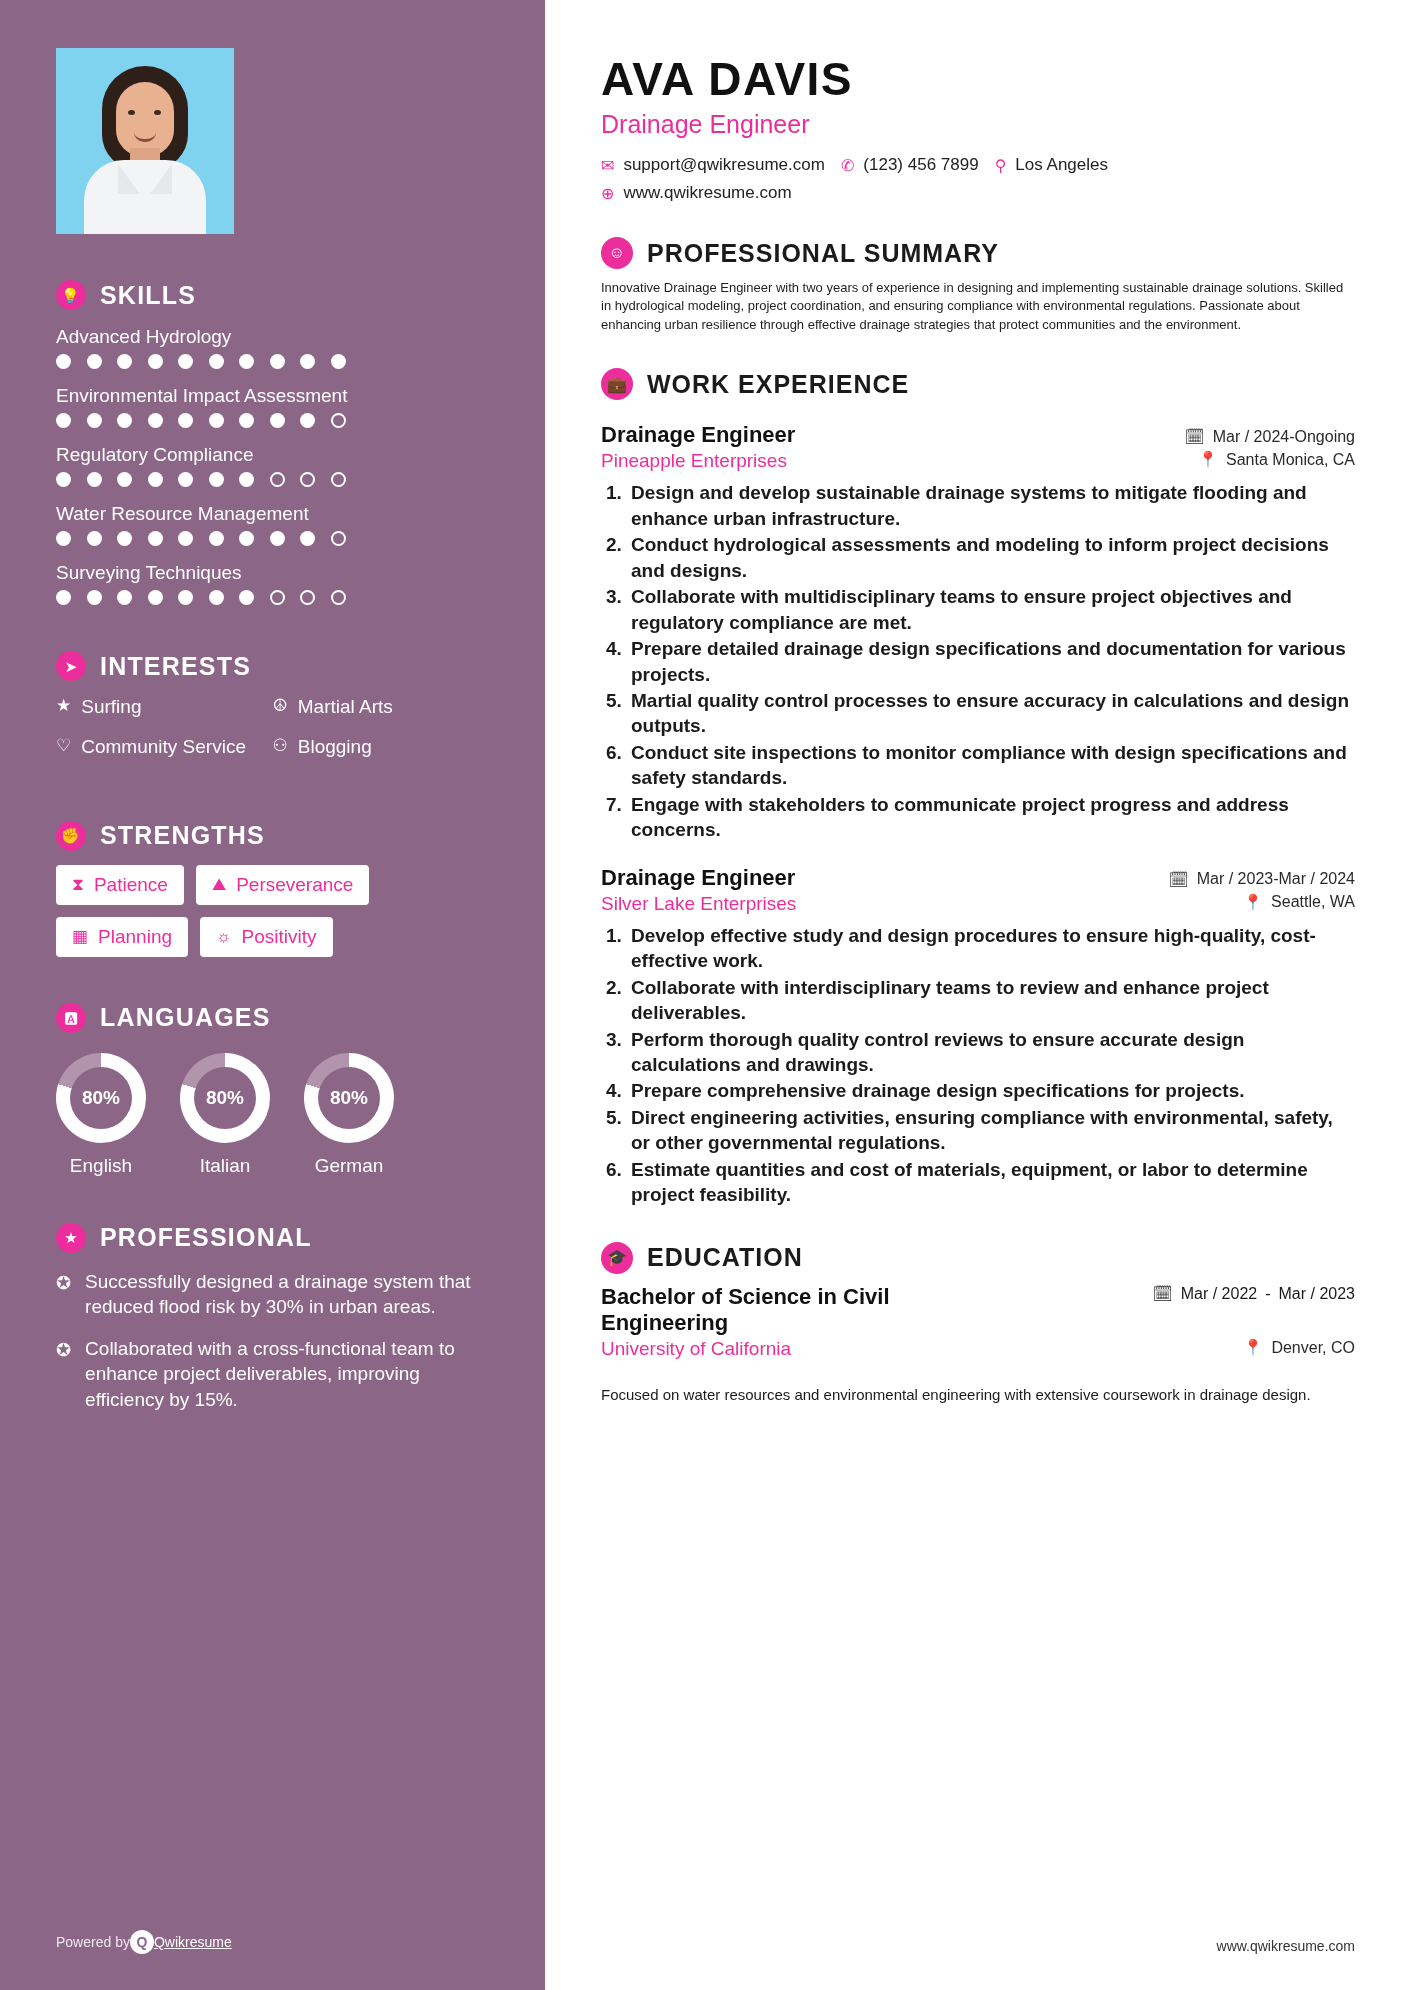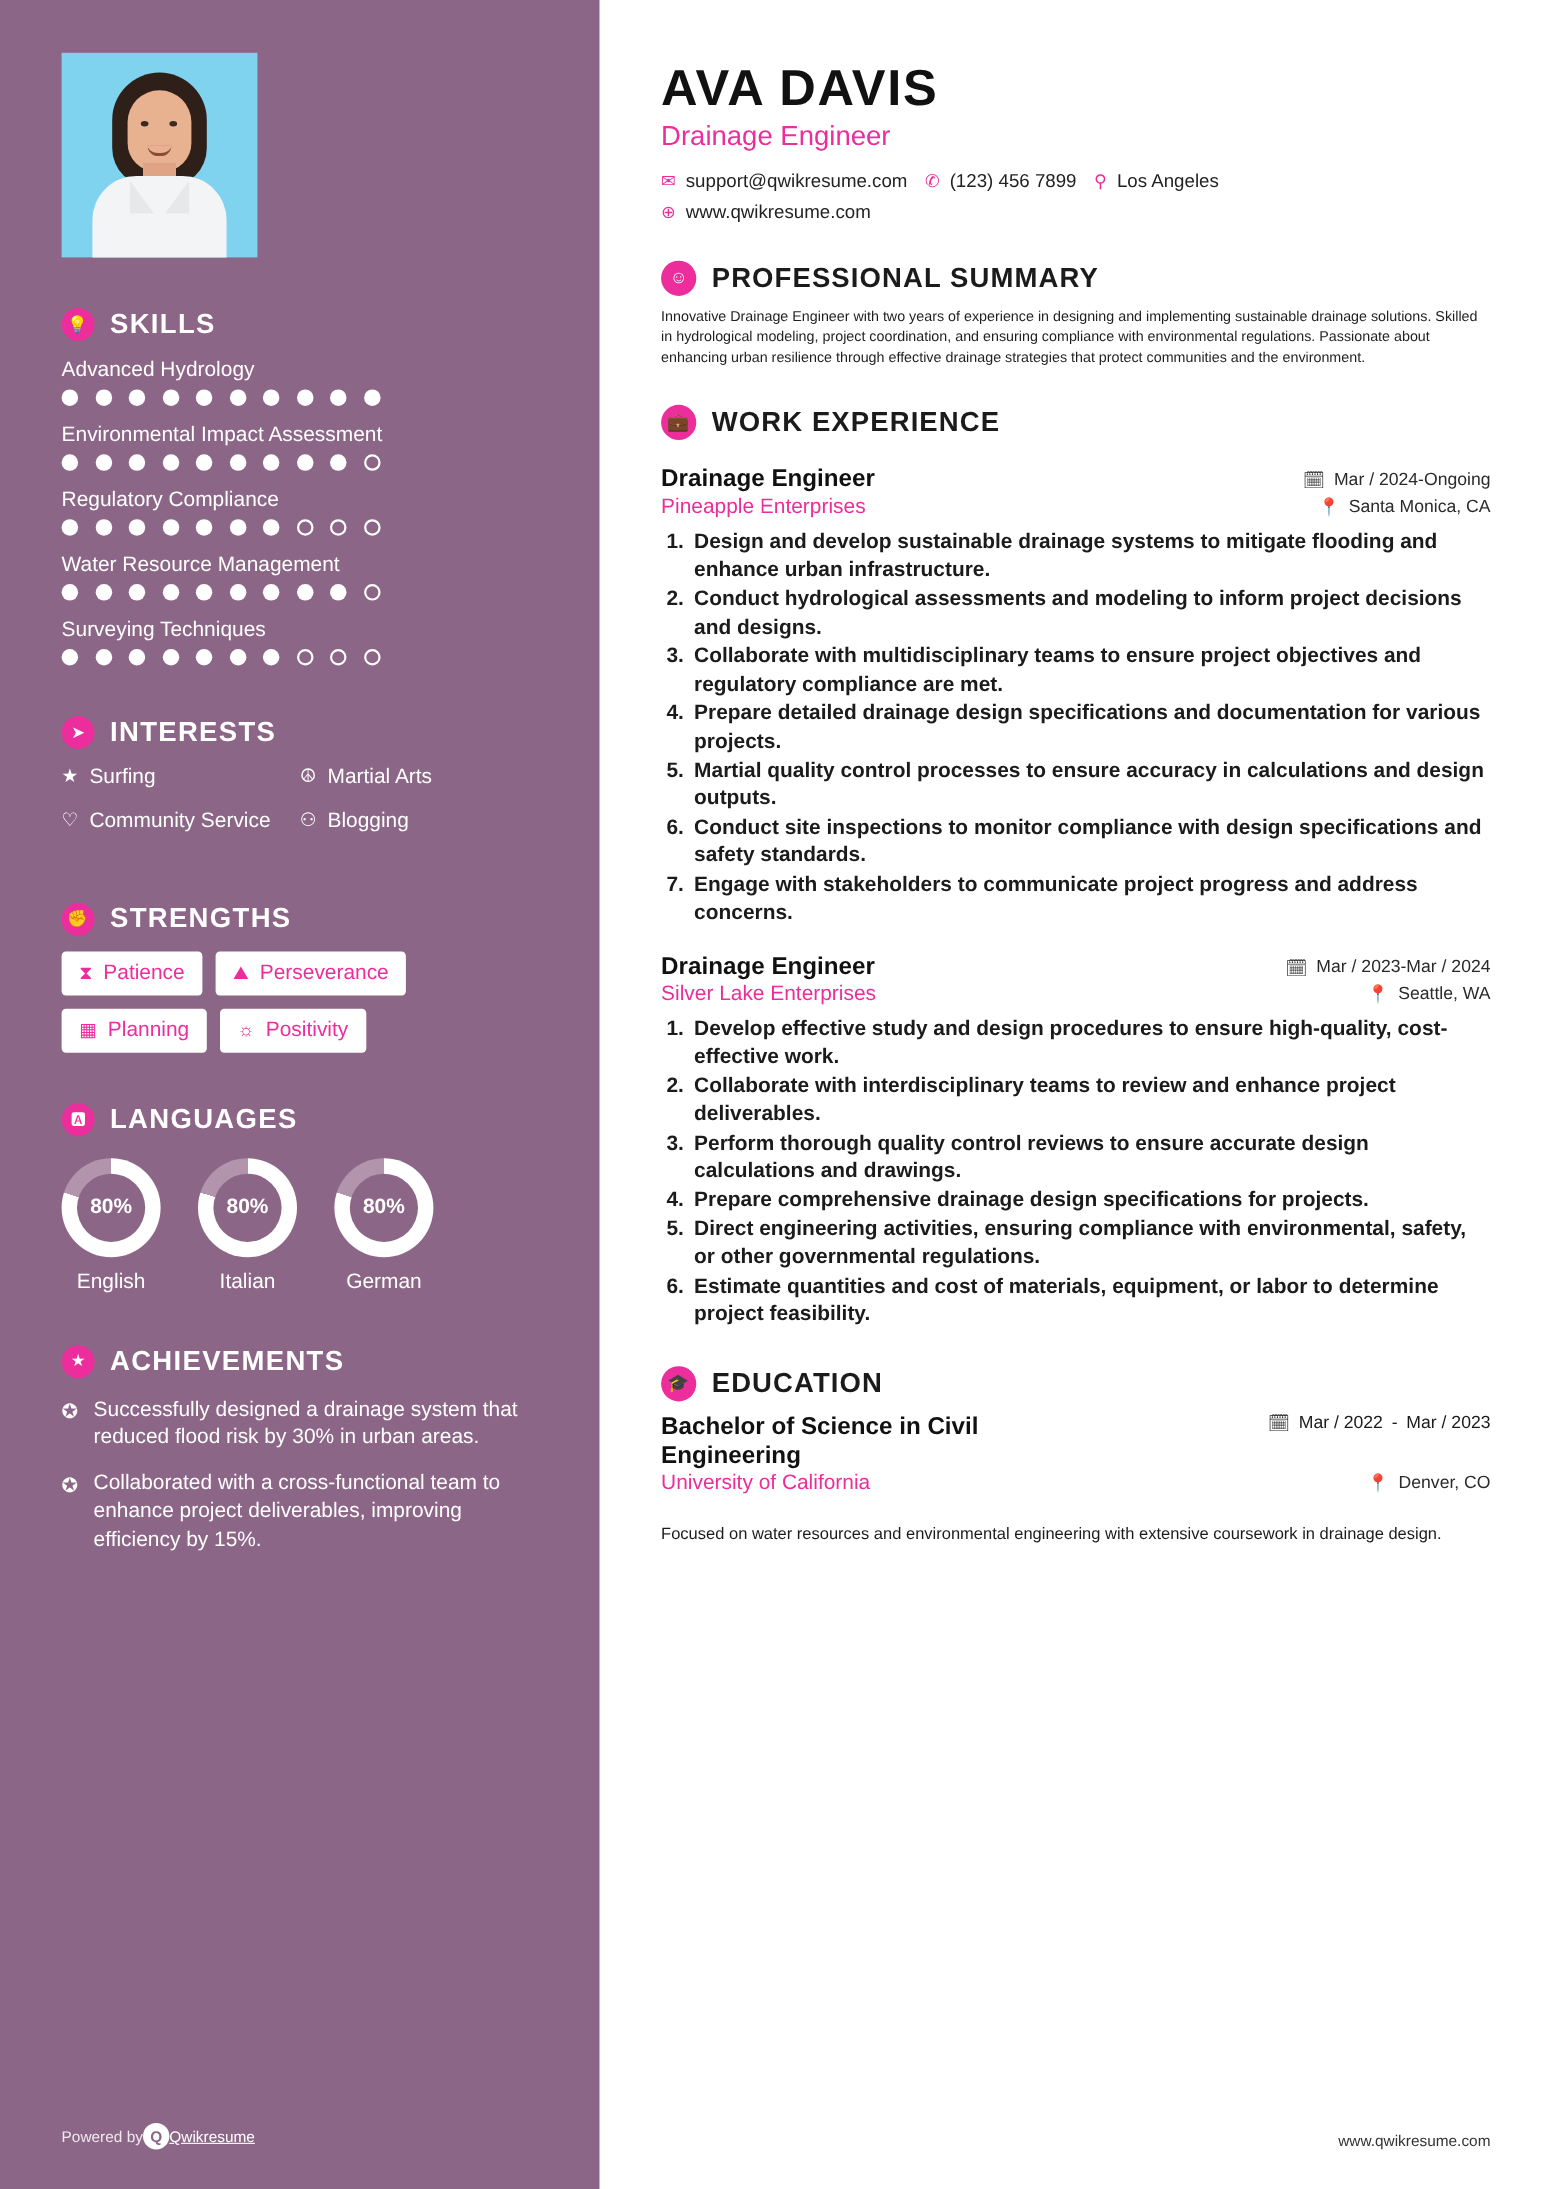--- a/index.html
+++ b/index.html
@@ -293,21 +293,21 @@
     font-size: 16px;
     color: #2a2a2a;
     display: flex;
     align-items: center;
     gap: 8px;
     white-space: nowrap;
   }
   .job-sub {
     display: flex;
     justify-content: space-between;
-    align-items: center;
+    align-items: flex-start;
     gap: 16px;
     margin-top: 2px;
   }
   .company {
     font-size: 19px;
     color: #ec2d9c;
   }
   ol.bullets {
     margin: 8px 0 0 26px;
     font-size: 19px;
@@ -521,21 +521,21 @@
       <div class="lang">
         <div class="ring">
           <span class="pct">80%</span>
         </div>
         <div class="lbl">German</div>
       </div>
     </div>
 
     <div class="sec-head">
       <span class="badge">★</span>
-      <span class="title">ACHIEVEMENTS</span>
+      <span class="title">PROFESSIONAL</span>
     </div>
     <div class="achievement">
       <span class="gl">✪</span>
       <span>Successfully designed a drainage system that reduced flood risk by 30% in urban areas.</span>
     </div>
     <div class="achievement">
       <span class="gl">✪</span>
       <span>Collaborated with a cross-functional team to enhance project deliverables, improving efficiency by 15%.</span>
     </div>
 

